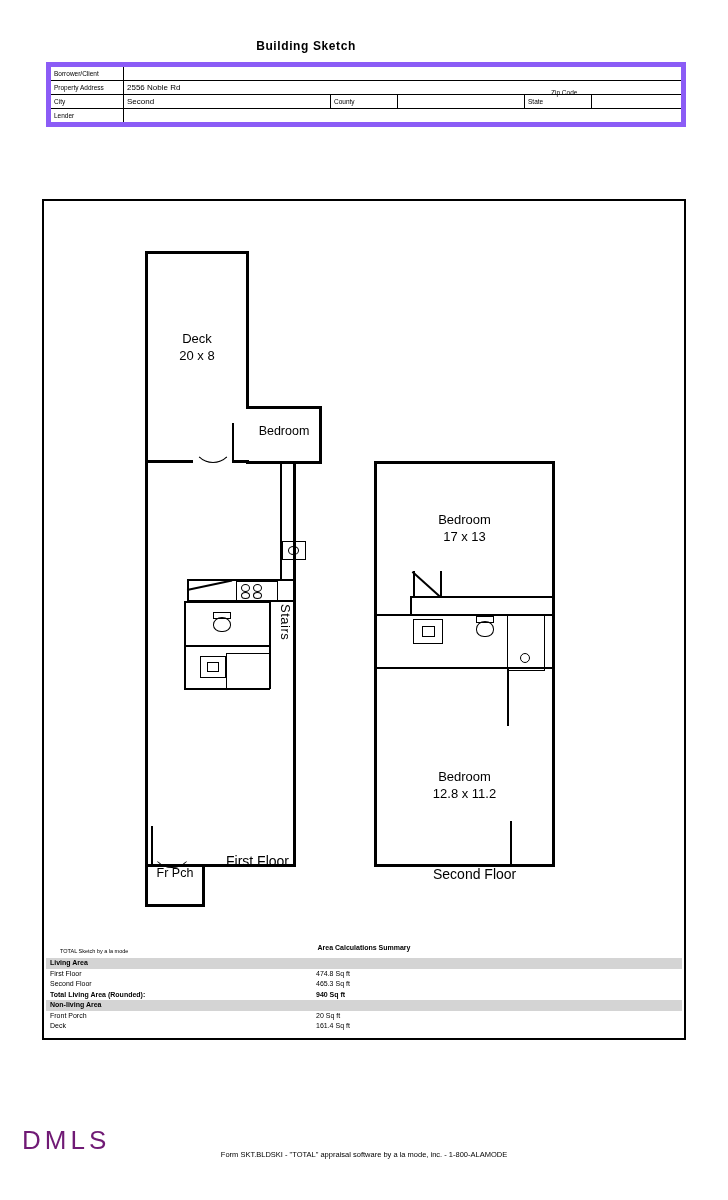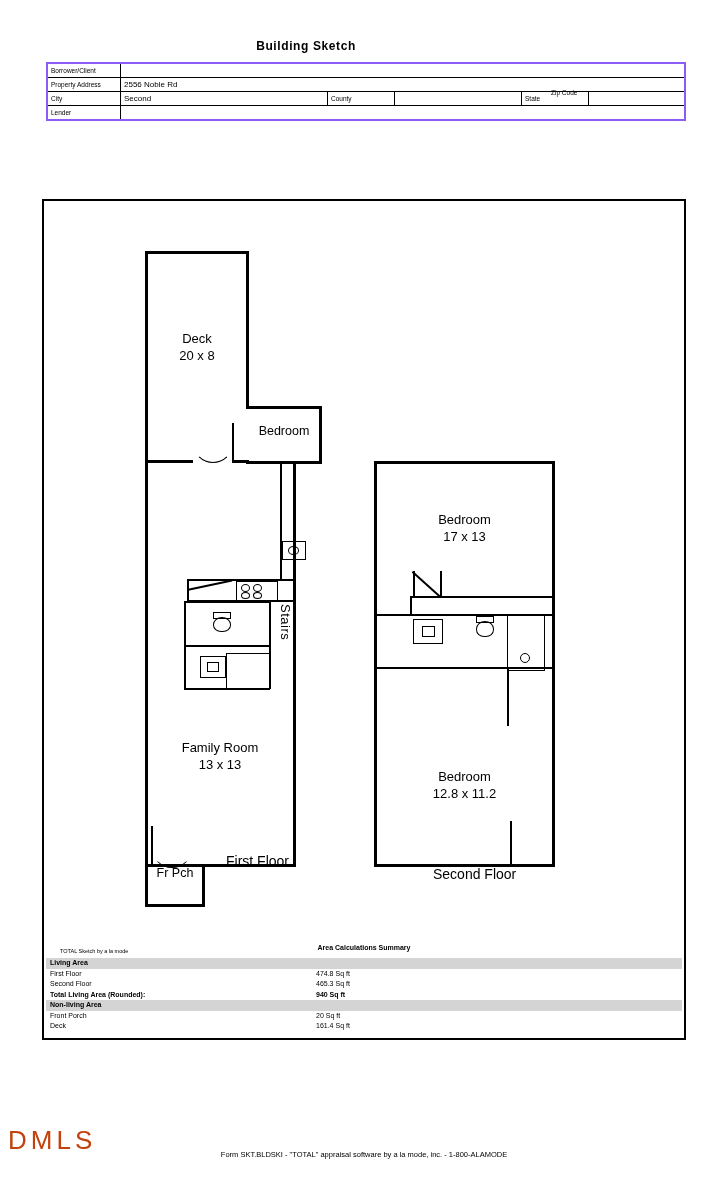--- a/index.html
+++ b/index.html
@@ -27,21 +27,21 @@
     font-weight: bold;
     letter-spacing: 0.6px;
   }
 
   
   .info-table {
     position: absolute;
     left: 46px;
     top: 62px;
     width: 640px;
-    border: 2px solid #8b5cf6;
+    border: 5px solid #8b5cf6;
     border-collapse: collapse;
     font-size: 7px;
   }
   .info-table td {
     border: 1px solid #000;
     padding: 1px 3px;
     height: 11px;
     vertical-align: middle;
     line-height: 11px;
   }
@@ -138,25 +138,25 @@
   .footer-form {
     position: absolute;
     left: 0;
     top: 1150px;
     width: 728px;
     text-align: center;
     font-size: 7.5px;
   }
   .dmls {
     position: absolute;
-    left: 8px;
+    left: 22px;
     top: 1125px;
     font-size: 26px;
     letter-spacing: 4px;
-    color: #c2410c;
+    color: #701a75;
     font-family: "Liberation Sans", sans-serif;
   }
 </style>
 </head>
 <body>
 
 <div class="doc-title">Building Sketch</div>
 
 <table class="info-table">
   <tbody>
@@ -231,24 +231,20 @@
   <div class="ln" style="left:140px;top:400px;width:86px;height:1.5px;"></div>
   <div class="ln" style="left:140px;top:400px;width:1.5px;height:88px;"></div>
   <div class="ln" style="left:140px;top:487px;width:86px;height:1.5px;"></div>
   <div class="ln" style="left:140px;top:444px;width:86px;height:1.5px;"></div>
   <div class="ln" style="left:169px;top:416px;width:16px;height:13px;background:transparent;border:1.5px solid #000;border-radius:50% 50% 45% 45%;"></div>
   <div class="ln" style="left:169px;top:411px;width:16px;height:5px;background:transparent;border:1.5px solid #000;"></div>
   <div class="ln" style="left:156px;top:455px;width:24px;height:20px;background:transparent;border:1.5px solid #000;"></div>
   <div class="ln" style="left:163px;top:461px;width:10px;height:8px;background:transparent;border:1px solid #000;"></div>
   <div class="ln" style="left:182px;top:452px;width:42px;height:34px;background:transparent;border:1.5px solid #000;"></div>
 
-  <div class="room-label" style="left:86px;top:538px;width:180px;">
-    <span>Family Room</span><br>
-    <span>13 x 13</span>
-  </div>
 
   <div class="wall" style="left:101px;top:663px;width:3px;height:43px;"></div>
   <div class="wall" style="left:101px;top:703px;width:60px;height:3px;"></div>
   <div class="wall" style="left:158px;top:663px;width:3px;height:43px;"></div>
   <div class="arc" style="left:107px;top:625px;width:42px;height:42px;border-top-color:transparent;border-right-color:transparent;border-bottom-color:#000;border-left-color:transparent;"></div>
   <div class="ln" style="left:107px;top:625px;width:1.5px;height:40px;"></div>
   <div class="room-label small" style="left:101px;top:665px;width:60px;font-size:12.5px;">
     <span>Fr Pch</span>
   </div>
 

